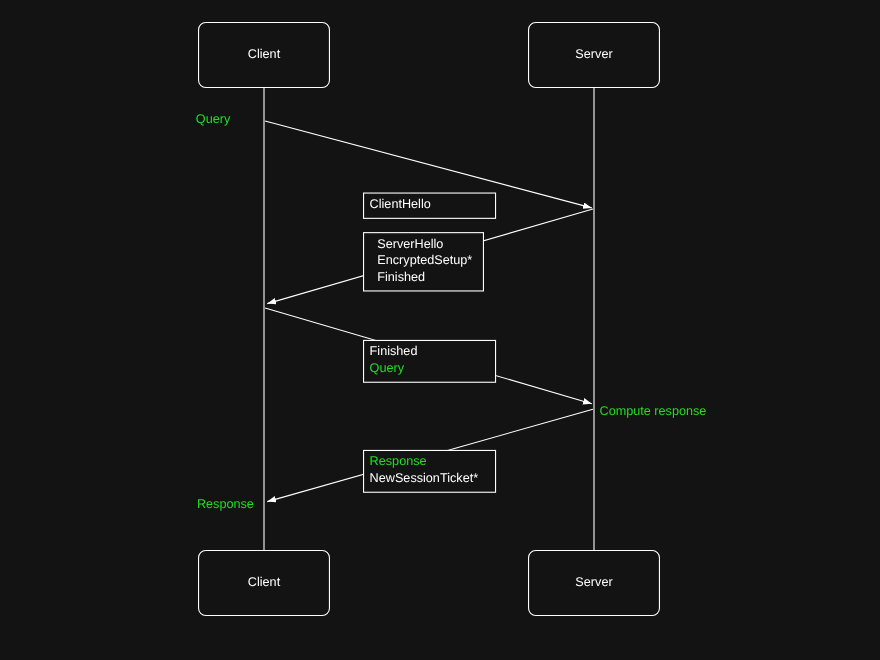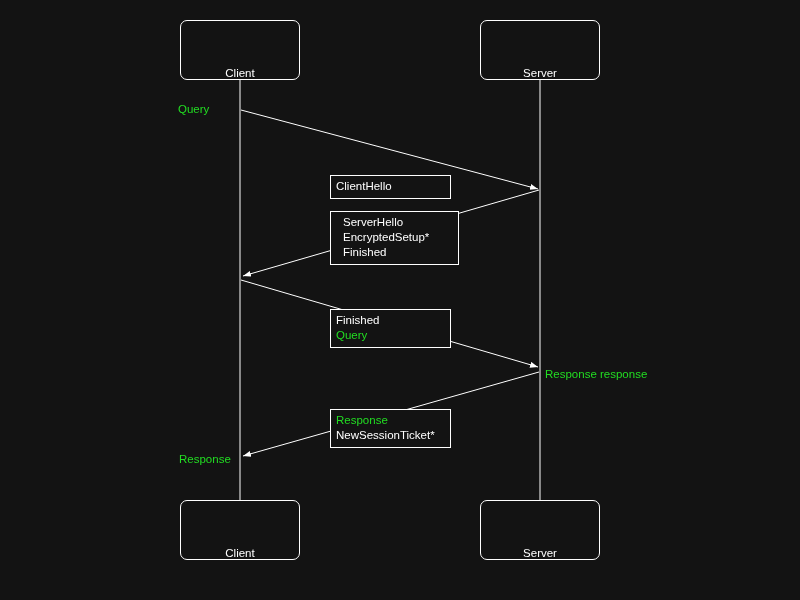--- a/index.html
+++ b/index.html
@@ -28,21 +28,21 @@
   }
   .node-box {
     position: absolute;
     box-sizing: border-box;
     border: 1px solid #ffffff;
     border-radius: 7px;
     background: #131313;
     color: #ffffff;
     font-size: 11.5px;
     display: flex;
-    align-items: flex-end;
+    align-items: center;
     justify-content: center;
   }
   .msg-box {
     position: absolute;
     box-sizing: border-box;
     border: 1px solid #ffffff;
     background: #131313;
     padding: 3px 5px 4px 5px;
     font-size: 11.5px;
     line-height: 15px;
@@ -97,33 +97,33 @@
     <span>Client</span>
   </div>
   <div class="node-box" style="left:480px; top:500px; width:120px; height:60px;">
     <span>Server</span>
   </div>
 
   <div class="msg-box" style="left:330px; top:139px; width:121px;margin-top:36px;">
     <div class="msg-line white">ClientHello</div>
   </div>
 
-  <div class="msg-box" style="left:330px; top:211px; width:129px;padding-left:12px;">
+  <div class="msg-box" style="left:330px; top:211px; width:110px;padding-left:12px;">
     <div class="msg-line white">ServerHello</div>
     <div class="msg-line white">EncryptedSetup*</div>
     <div class="msg-line white">Finished</div>
   </div>
 
   <div class="msg-box" style="left:330px; top:309px; width:121px;">
     <div class="msg-line white">Finished</div>
     <div class="msg-line green">Query</div>
   </div>
 
   <div class="msg-box" style="left:330px; top:409px; width:121px;">
     <div class="msg-line green">Response</div>
     <div class="msg-line white">NewSessionTicket*</div>
   </div>
 
   <div class="label-green" style="left:178px; top:103px;">Query</div>
-  <div class="label-green" style="left:545px; top:368px;">Response response</div>
+  <div class="label-green" style="left:545px; top:368px;">Compute response</div>
   <div class="label-green" style="left:179px; top:453px;">Response</div>
 
 </div>
 
 </body></html>

